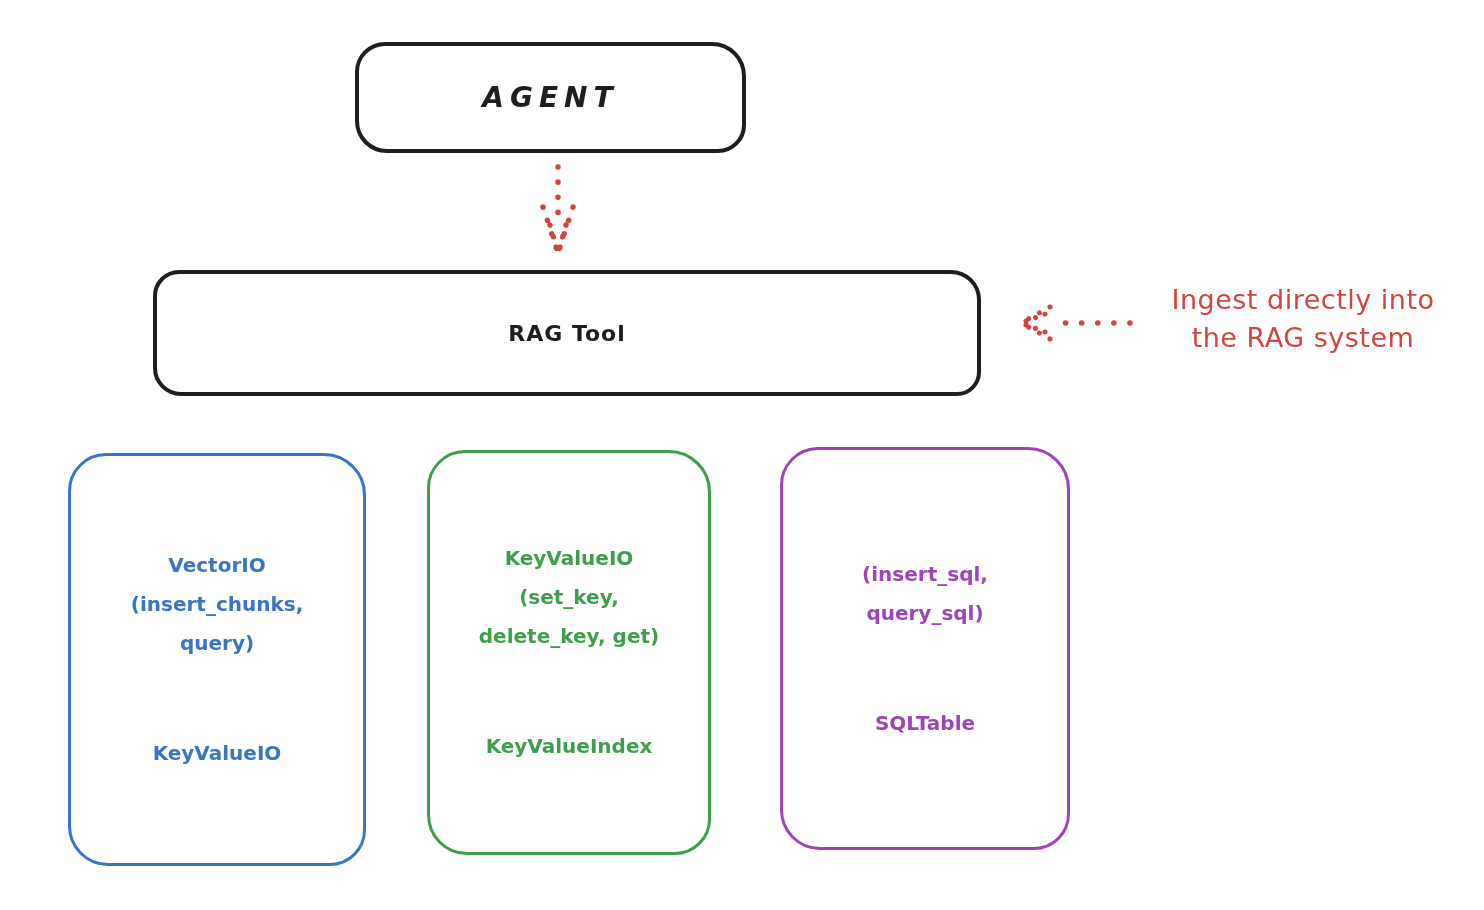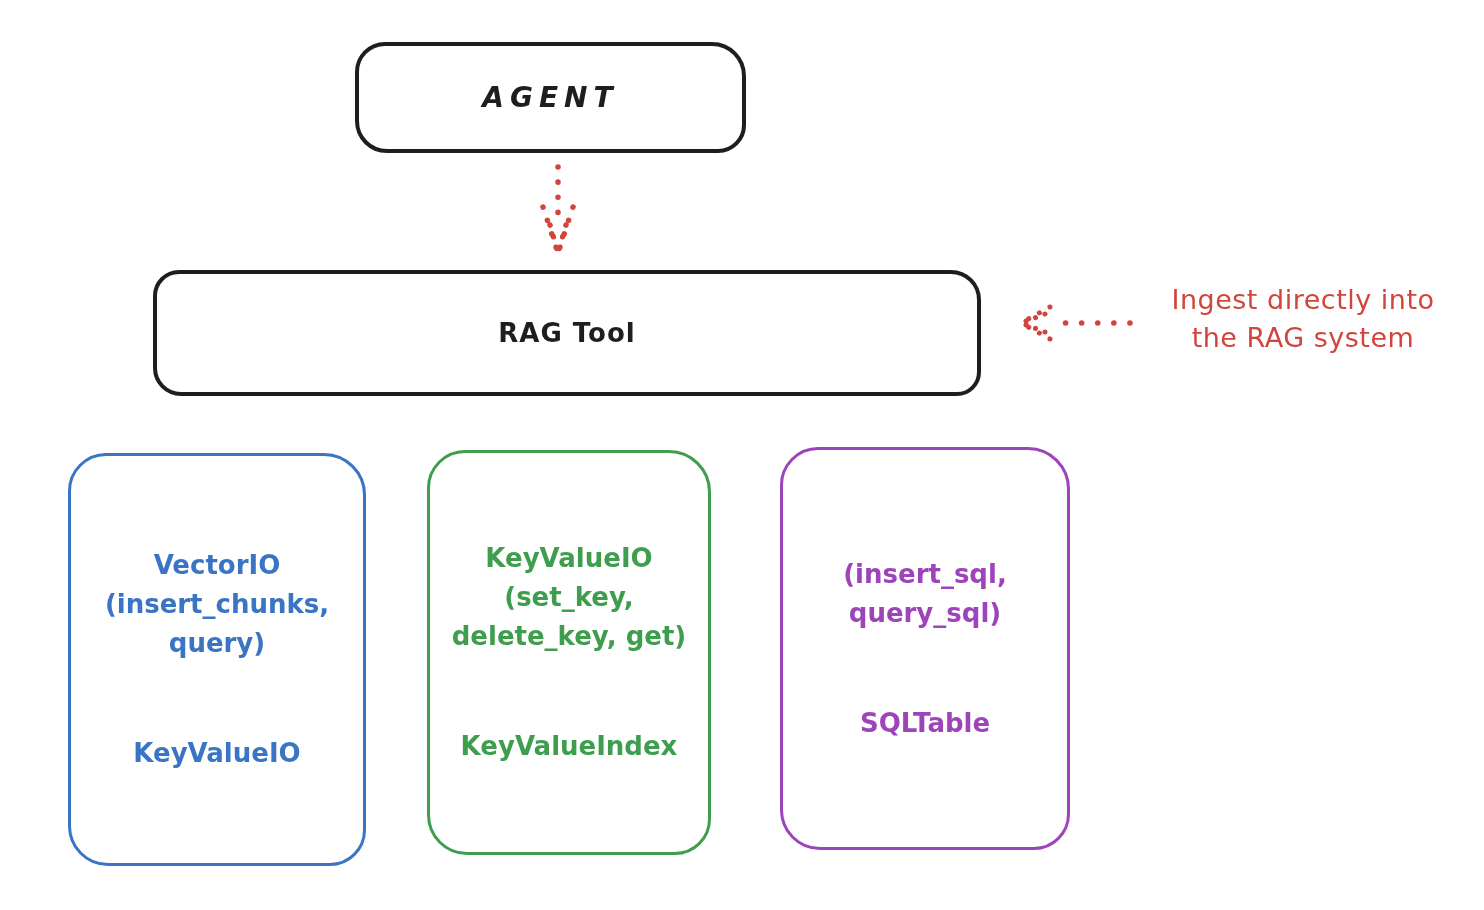--- a/index.html
+++ b/index.html
@@ -36,38 +36,38 @@
     letter-spacing: 6px;
     font-style: italic;
   }
 
   .node-ragtool {
     left: 153px; top: 270px;
     width: 828px; height: 126px;
     border-radius: 26px 30px 24px 28px;
   }
   .node-ragtool .node-label {
-    font-size: 26px;
+    font-size: 22px;
     font-weight: 600;
     letter-spacing: 1px;
   }
 
   
   .backend {
     position: absolute;
     border: 3.5px solid var(--c, #333);
     color: var(--c, #333);
     border-radius: 38px 42px 36px 40px;
     display: flex;
     flex-direction: column;
     align-items: center;
     justify-content: center;
     text-align: center;
     background: #ffffff;
-    font-size: 26px;
+    font-size: 20px;
     font-weight: 600;
     line-height: 39px;
     gap: 32px;
   }
   .backend-vector     { left: 68px;  top: 453px; width: 298px; height: 413px; }
   .backend-keyvalue   { left: 427px; top: 450px; width: 284px; height: 405px; }
   .backend-relational { left: 780px; top: 447px; width: 290px; height: 403px; }
   .backend .index-label { margin-top: 39px; }
 
   

